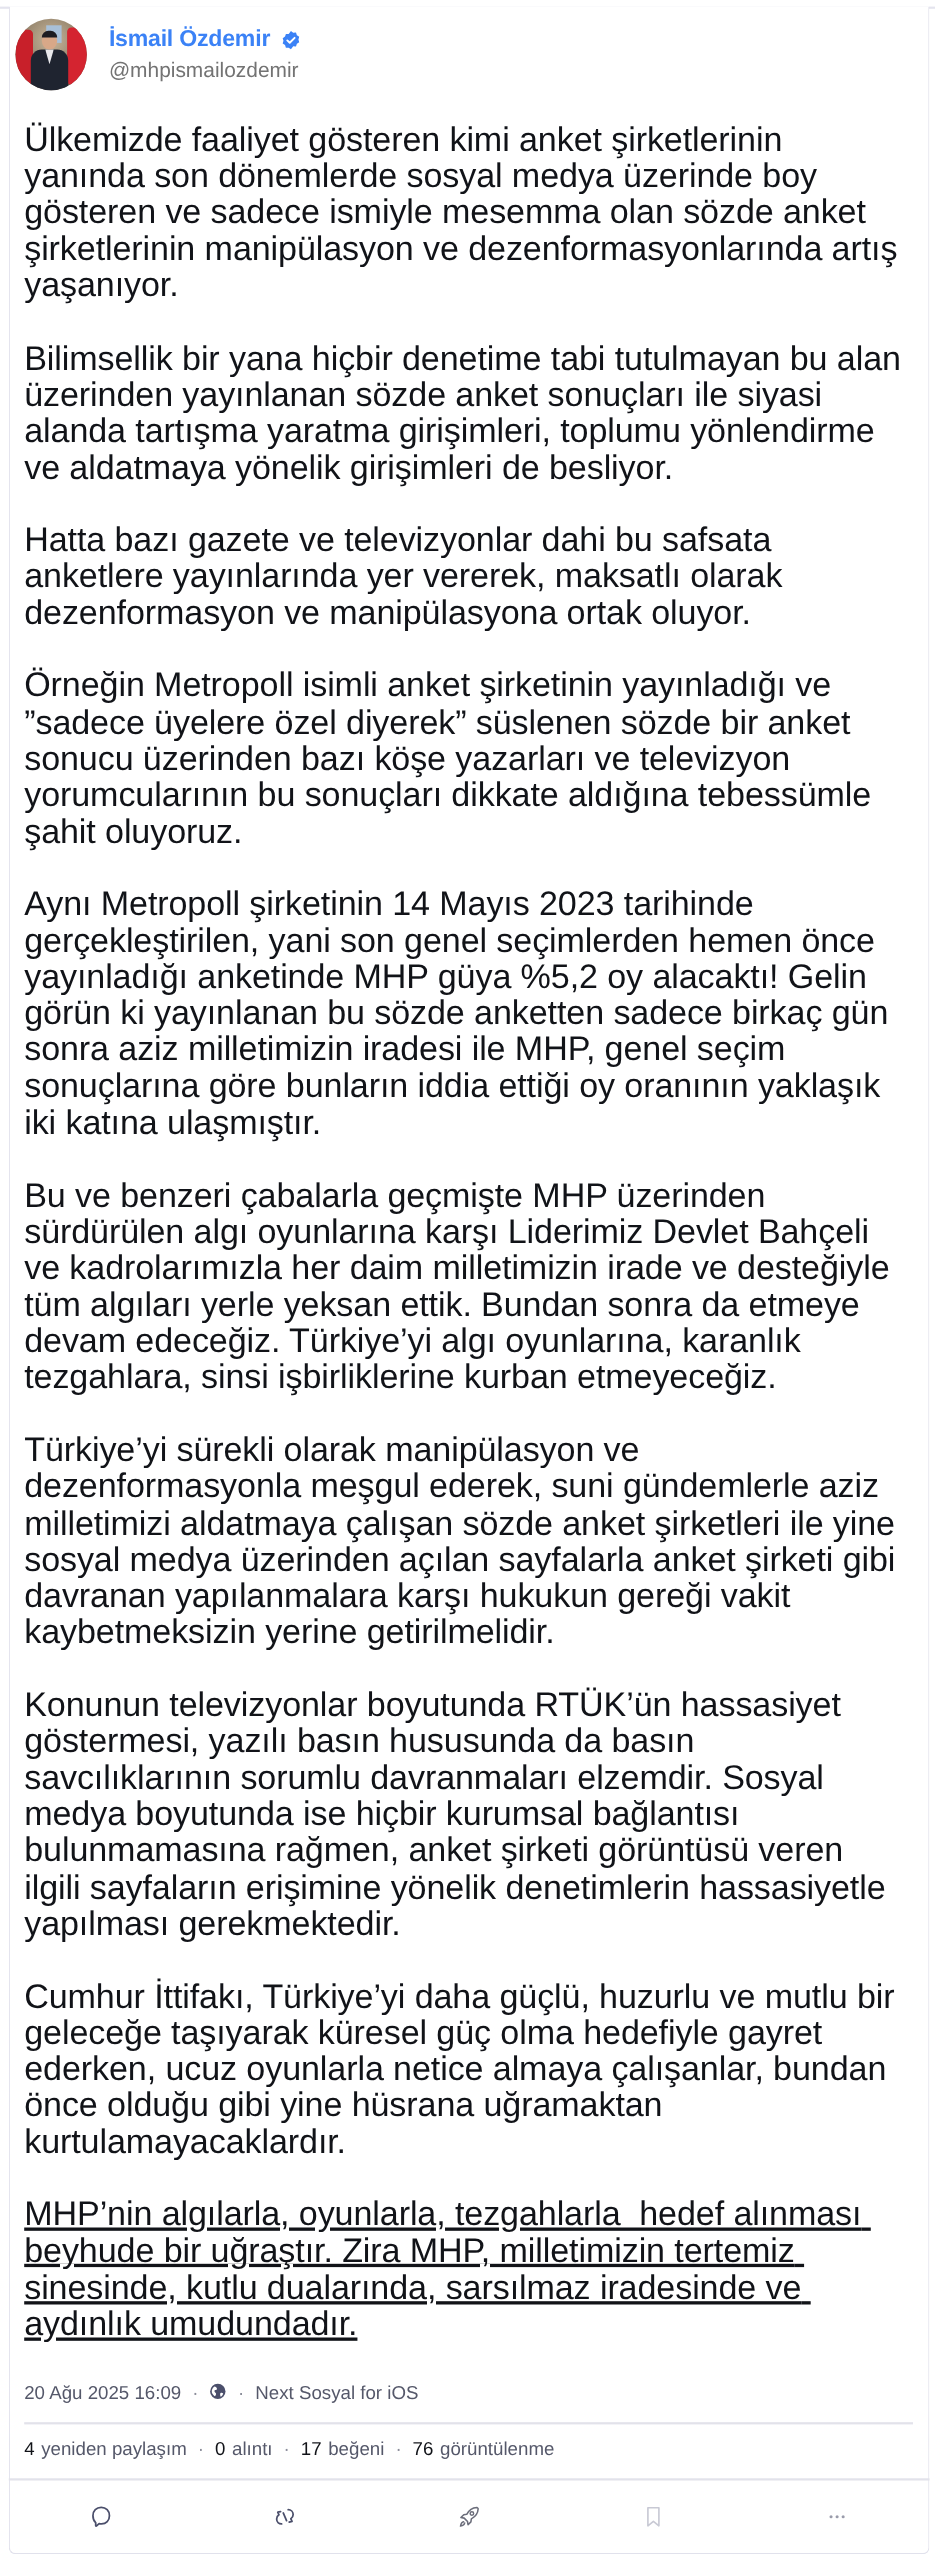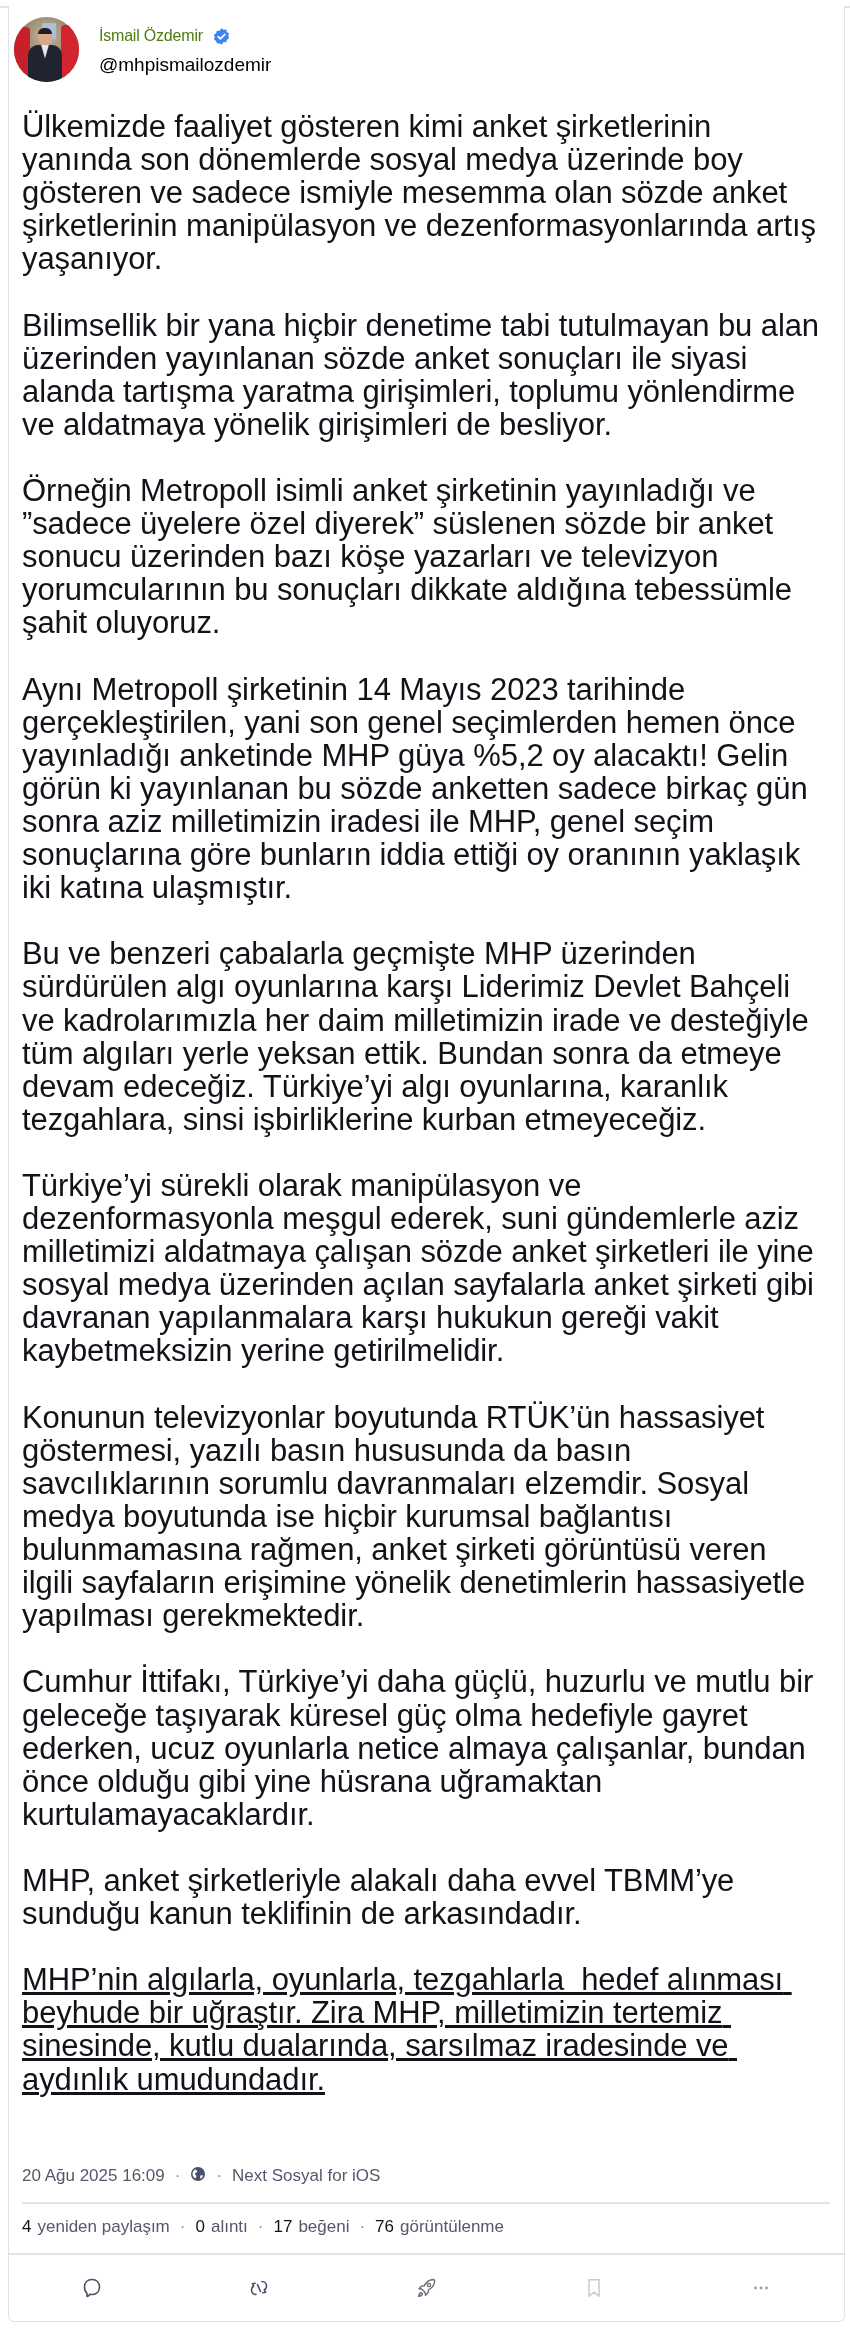--- a/index.html
+++ b/index.html
@@ -18,23 +18,23 @@
     }
     .avatar .flag-l { position: absolute; left: 0; top: 10px; width: 16px; height: 50px; background: #c8202a; border-radius: 4px; }
     .avatar .flag-r { position: absolute; right: 0; top: 8px; width: 18px; height: 52px; background: #d42430; border-radius: 4px; }
     .avatar .portrait { position: absolute; left: 28px; top: 6px; width: 14px; height: 16px; background: #a8c0d8; }
     .avatar .head { position: absolute; left: 24px; top: 12px; width: 14px; height: 16px; border-radius: 50%; background: #d8a888; }
     .avatar .hair { position: absolute; left: 24px; top: 11px; width: 14px; height: 6px; border-radius: 7px 7px 0 0; background: #1d1d22; }
     .avatar .suit { position: absolute; left: 14px; top: 28px; width: 34px; height: 40px; border-radius: 10px 10px 0 0; background: #1f2430; }
     .avatar .shirt { position: absolute; left: 27px; top: 28px; width: 8px; height: 14px; background: #e8e8ec; clip-path: polygon(0 0,100% 0,50% 100%); }
     .identity { margin-left: 20px; display: flex; flex-direction: column; justify-content: center; }
     .name-row { display: flex; align-items: center; height: 28px; }
-    .display-name { font-weight: 400; font-size: 16px; color: #4d7c0f; letter-spacing: -0.2px; }
+    .display-name { font-weight: 700; font-size: 21px; color: #3b82f6; letter-spacing: -0.2px; }
     .verified { margin-left: 9px; width: 19px; height: 19px; display: inline-flex; }
-    .handle { font-size: 19px; color: #000000; margin-top: 4px; }
+    .handle { font-size: 19px; color: #737373; margin-top: 4px; }
     .body-text {
       position: absolute; left: 22px; top: 110px; width: 800px;
       font-size: 31px; line-height: 33.1px; color: #111318; letter-spacing: -0.1px;
     }
     .body-text p { margin: 0 0 33.1px 0; white-space: pre-wrap; }
     .body-text p:last-child { margin-bottom: 0; text-decoration: underline; }
     .meta { position: absolute; left: 22px; top: 2166px; height: 24px; display: flex; align-items: flex-start; font-size: 17px; color: #55586a; }
     .meta .dot { margin: 0 10px; color: #8a8c99; }
     .globe { width: 16px; height: 16px; display: inline-flex; }
     .divider { position: absolute; left: 22px; width: 808px; height: 1.5px; background: #e2e2ea; }
@@ -73,27 +73,27 @@
         </svg>
       </span>
     </div>
     <span class="handle">@mhpismailozdemir</span>
   </div>
 </div>
 
 <div class="body-text">
   <p>Ülkemizde faaliyet gösteren kimi anket şirketlerinin yanında son dönemlerde sosyal medya üzerinde boy gösteren ve sadece ismiyle mesemma olan sözde anket şirketlerinin manipülasyon ve dezenformasyonlarında artış yaşanıyor.</p>
   <p>Bilimsellik bir yana hiçbir denetime tabi tutulmayan bu alan üzerinden yayınlanan sözde anket sonuçları ile siyasi alanda tartışma yaratma girişimleri, toplumu yönlendirme ve aldatmaya yönelik girişimleri de besliyor.</p>
+  <p>Hatta bazı gazete ve televizyonlar dahi bu safsata anketlere yayınlarında yer vererek, maksatlı olarak dezenformasyon ve manipülasyona ortak oluyor.</p>
   <p>Örneğin Metropoll isimli anket şirketinin yayınladığı ve ”sadece üyelere özel diyerek” süslenen sözde bir anket sonucu üzerinden bazı köşe yazarları ve televizyon yorumcularının bu sonuçları dikkate aldığına tebessümle şahit oluyoruz.</p>
   <p>Aynı Metropoll şirketinin 14 Mayıs 2023 tarihinde gerçekleştirilen, yani son genel seçimlerden hemen önce yayınladığı anketinde MHP güya %5,2 oy alacaktı! Gelin görün ki yayınlanan bu sözde anketten sadece birkaç gün sonra aziz milletimizin iradesi ile MHP, genel seçim sonuçlarına göre bunların iddia ettiği oy oranının yaklaşık iki katına ulaşmıştır.</p>
   <p>Bu ve benzeri çabalarla geçmişte MHP üzerinden sürdürülen algı oyunlarına karşı Liderimiz Devlet Bahçeli ve kadrolarımızla her daim milletimizin irade ve desteğiyle tüm algıları yerle yeksan ettik. Bundan sonra da etmeye devam edeceğiz. Türkiye’yi algı oyunlarına, karanlık tezgahlara, sinsi işbirliklerine kurban etmeyeceğiz.</p>
   <p>Türkiye’yi sürekli olarak manipülasyon ve dezenformasyonla meşgul ederek, suni gündemlerle aziz milletimizi aldatmaya çalışan sözde anket şirketleri ile yine sosyal medya üzerinden açılan sayfalarla anket şirketi gibi davranan yapılanmalara karşı hukukun gereği vakit kaybetmeksizin yerine getirilmelidir.</p>
   <p>Konunun televizyonlar boyutunda RTÜK’ün hassasiyet göstermesi, yazılı basın hususunda da basın savcılıklarının sorumlu davranmaları elzemdir. Sosyal medya boyutunda ise hiçbir kurumsal bağlantısı bulunmamasına rağmen, anket şirketi görüntüsü veren ilgili sayfaların erişimine yönelik denetimlerin hassasiyetle yapılması gerekmektedir.</p>
   <p>Cumhur İttifakı, Türkiye’yi daha güçlü, huzurlu ve mutlu bir geleceğe taşıyarak küresel güç olma hedefiyle gayret ederken, ucuz oyunlarla netice almaya çalışanlar, bundan önce olduğu gibi yine hüsrana uğramaktan kurtulamayacaklardır.</p>
-  <p>MHP, anket şirketleriyle alakalı daha evvel TBMM’ye sunduğu kanun teklifinin de arkasındadır.</p>
   <p>MHP’nin algılarla, oyunlarla, tezgahlarla  hedef alınması beyhude bir uğraştır. Zira MHP, milletimizin tertemiz sinesinde, kutlu dualarında, sarsılmaz iradesinde ve aydınlık umudundadır.</p>
 </div>
 
 <div class="meta">
   <span>20 Ağu 2025 16:09</span>
   <span class="dot">·</span>
   <span class="globe">
     <svg viewBox="0 0 16 16" width="16" height="16">
       <circle cx="8" cy="8" r="7" fill="#4b4f6b"></circle>
       <path fill="#ffffff" d="M5 3.5c1.2.3 2 .9 2.2 1.8.2.9-.6 1.4-1.4 1.5-.8.1-1 .8-.7 1.5.3.7 1.2.9 1.3 1.8.1.8-.4 1.6-1 2.2-.9-.5-2.3-1.7-2.8-3.4C2.1 7 3.4 4.3 5 3.5zM10.5 9.5c.8-.3 1.8-.2 2.4.3-.3 1.3-1.2 2.4-2.3 3-.4-.8-.8-2.7-.1-3.3z"></path>

